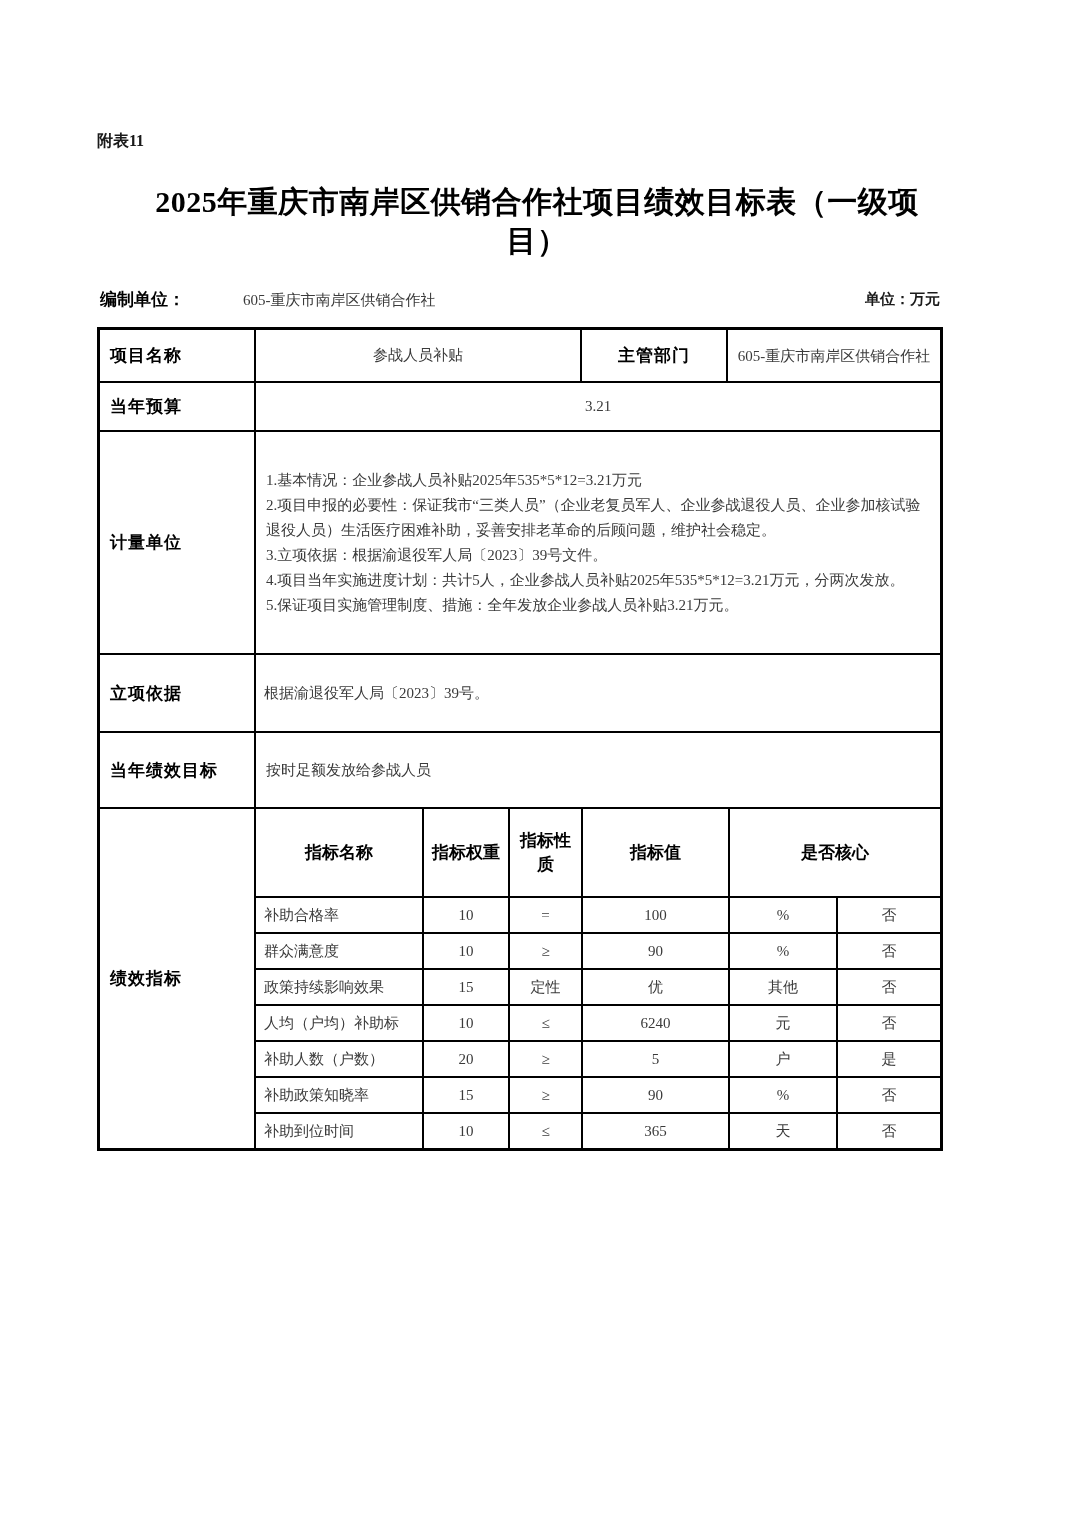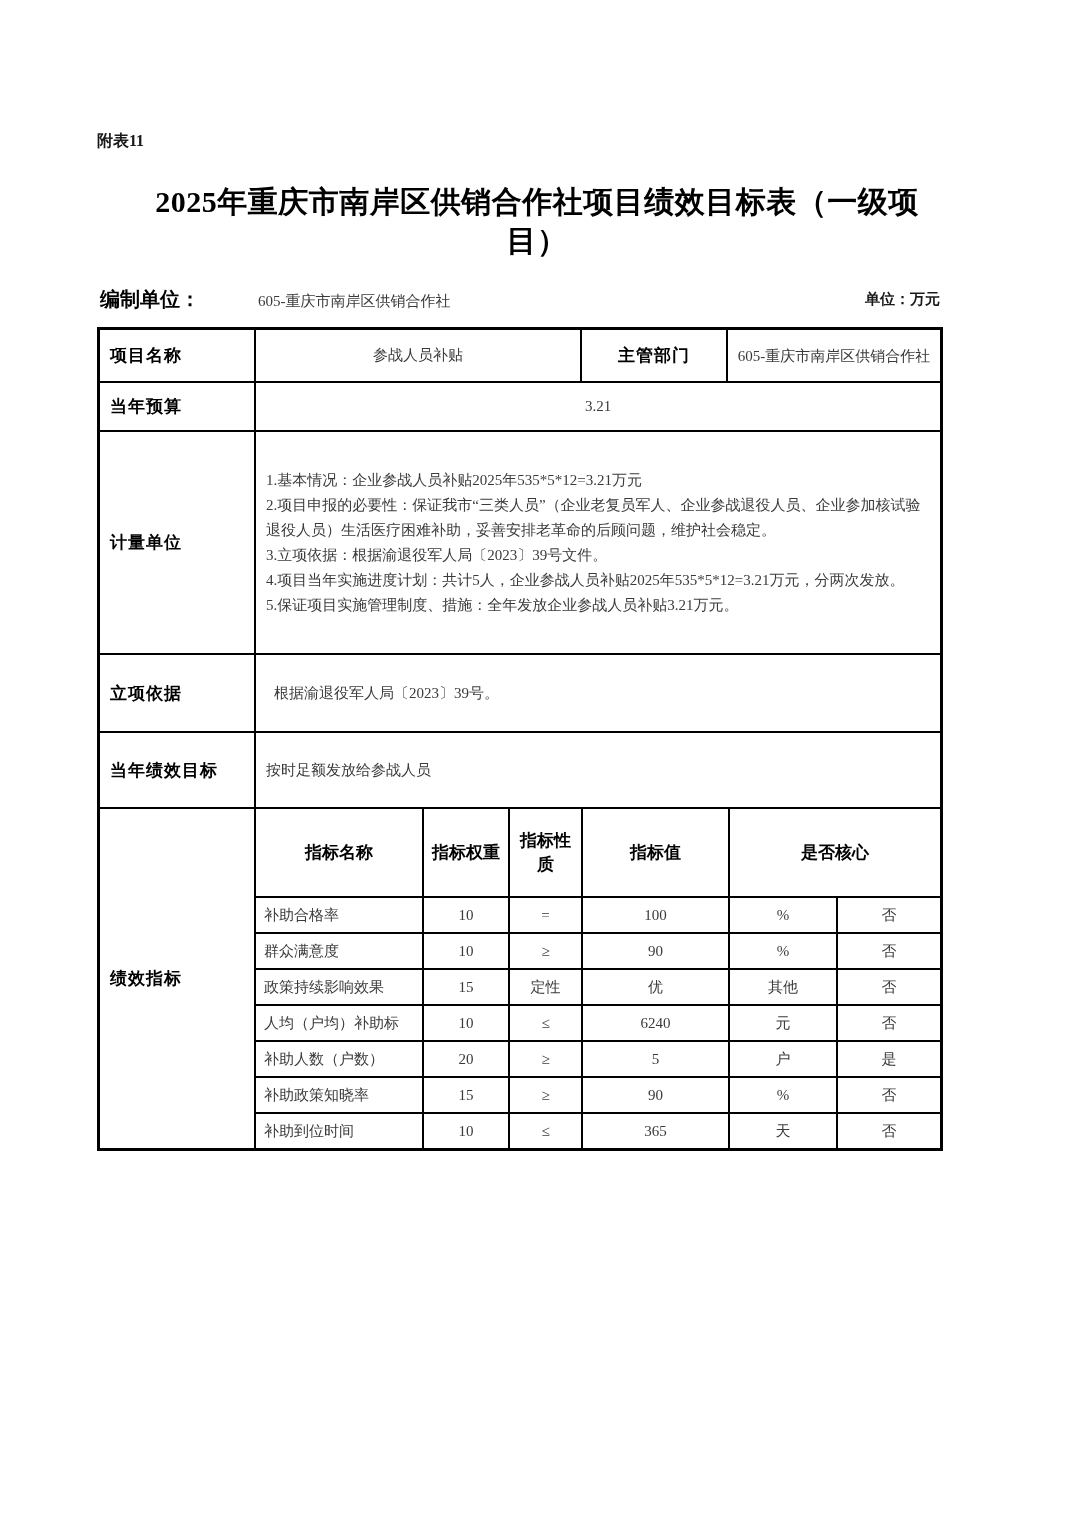--- a/index.html
+++ b/index.html
@@ -20,21 +20,21 @@
     margin:0;text-align:center;
     font-size:30px;line-height:39px;font-weight:bold;color:#000;
     letter-spacing:0.5px;
   }
   .meta-row{
     position:absolute;left:100px;top:287px;width:840px;height:24px;
     display:flex;align-items:center;justify-content:space-between;
     font-size:16px;
   }
   .meta-left{display:flex;align-items:baseline;}
-  .meta-label{font-weight:bold;font-size:20px;color:#000;}
+  .meta-label{font-weight:bold;font-size:17px;color:#000;}
   .meta-value{margin-left:58px;font-weight:normal;font-size:15px;color:#3a3a3a;}
   .meta-unit{font-weight:600;font-size:15px;color:#1a1a1a;}
 
   .main-table{
     position:absolute;left:97px;top:327px;width:846px;
     border:3px solid #000;box-sizing:border-box;
     display:flex;flex-direction:column;
   }
   .trow{display:flex;border-bottom:2px solid #000;}
   .trow:last-child{border-bottom:none;}
@@ -57,21 +57,21 @@
   .r1 .dept-val{flex:1;padding:2px 6px;line-height:20px;}
   .r2{height:47px;}
   .r2 .budget-val{flex:1;}
   .r3{height:221px;}
   .overview-cell{
     flex:1;flex-direction:column;align-items:flex-start;justify-content:center;
     padding:8px 12px 8px 10px;
   }
   .overview-line{font-size:15px;line-height:25px;color:#3a3a3a;text-align:left;}
   .r4{height:76px;}
-  .r4 .basis-val{flex:1;padding-left:18px;}
+  .r4 .basis-val{flex:1;padding-left:8px;}
   .r5{height:74px;}
   .r5 .target-val{flex:1;padding-left:10px;}
   .r6{display:flex;}
   .r6 .indicators-lbl{align-items:center;}
   .sub-table{flex:1;display:flex;flex-direction:column;}
   .sub-row{display:flex;border-bottom:2px solid #000;}
   .sub-row:last-child{border-bottom:none;}
   .sub-cell{
     box-sizing:border-box;border-right:2px solid #000;
     display:flex;align-items:center;justify-content:center;

